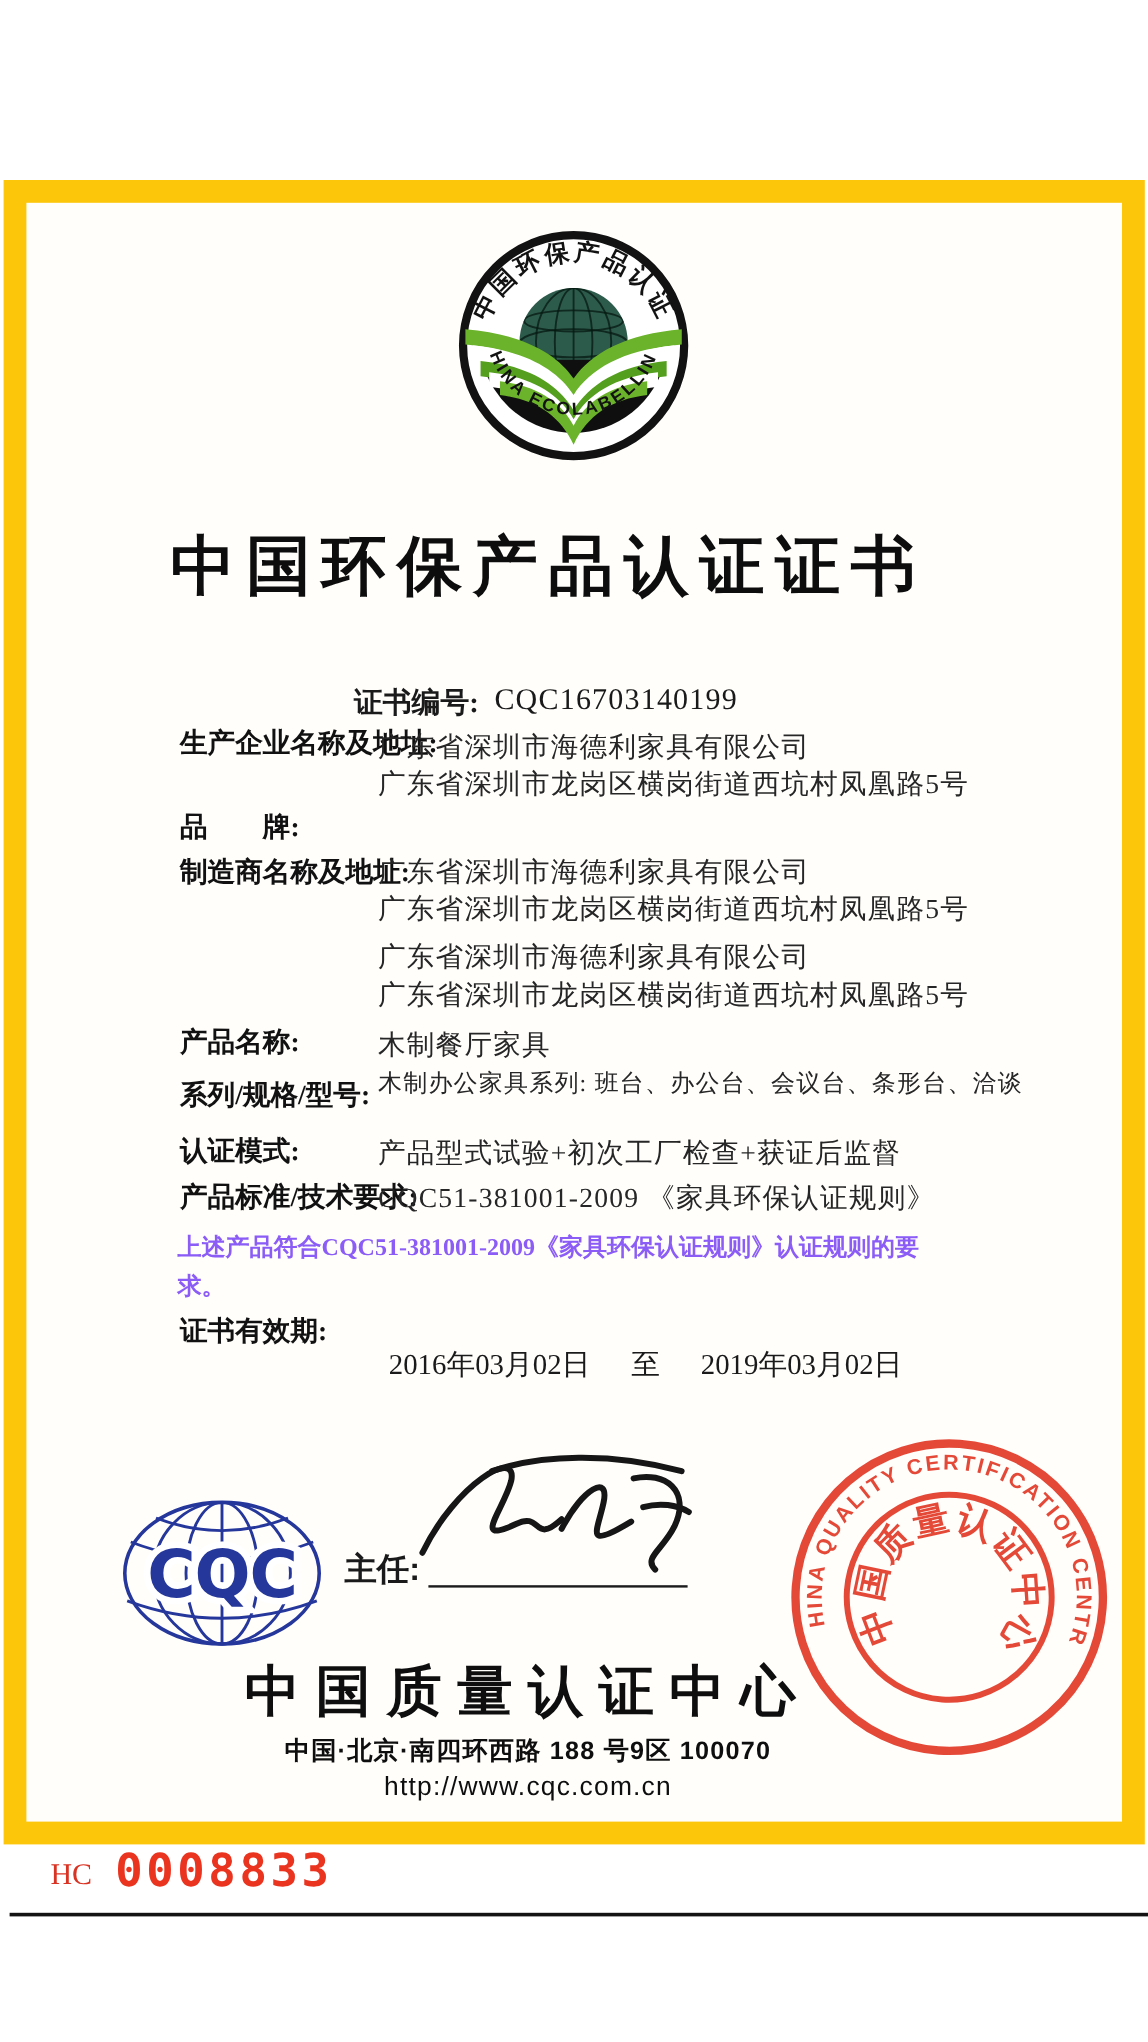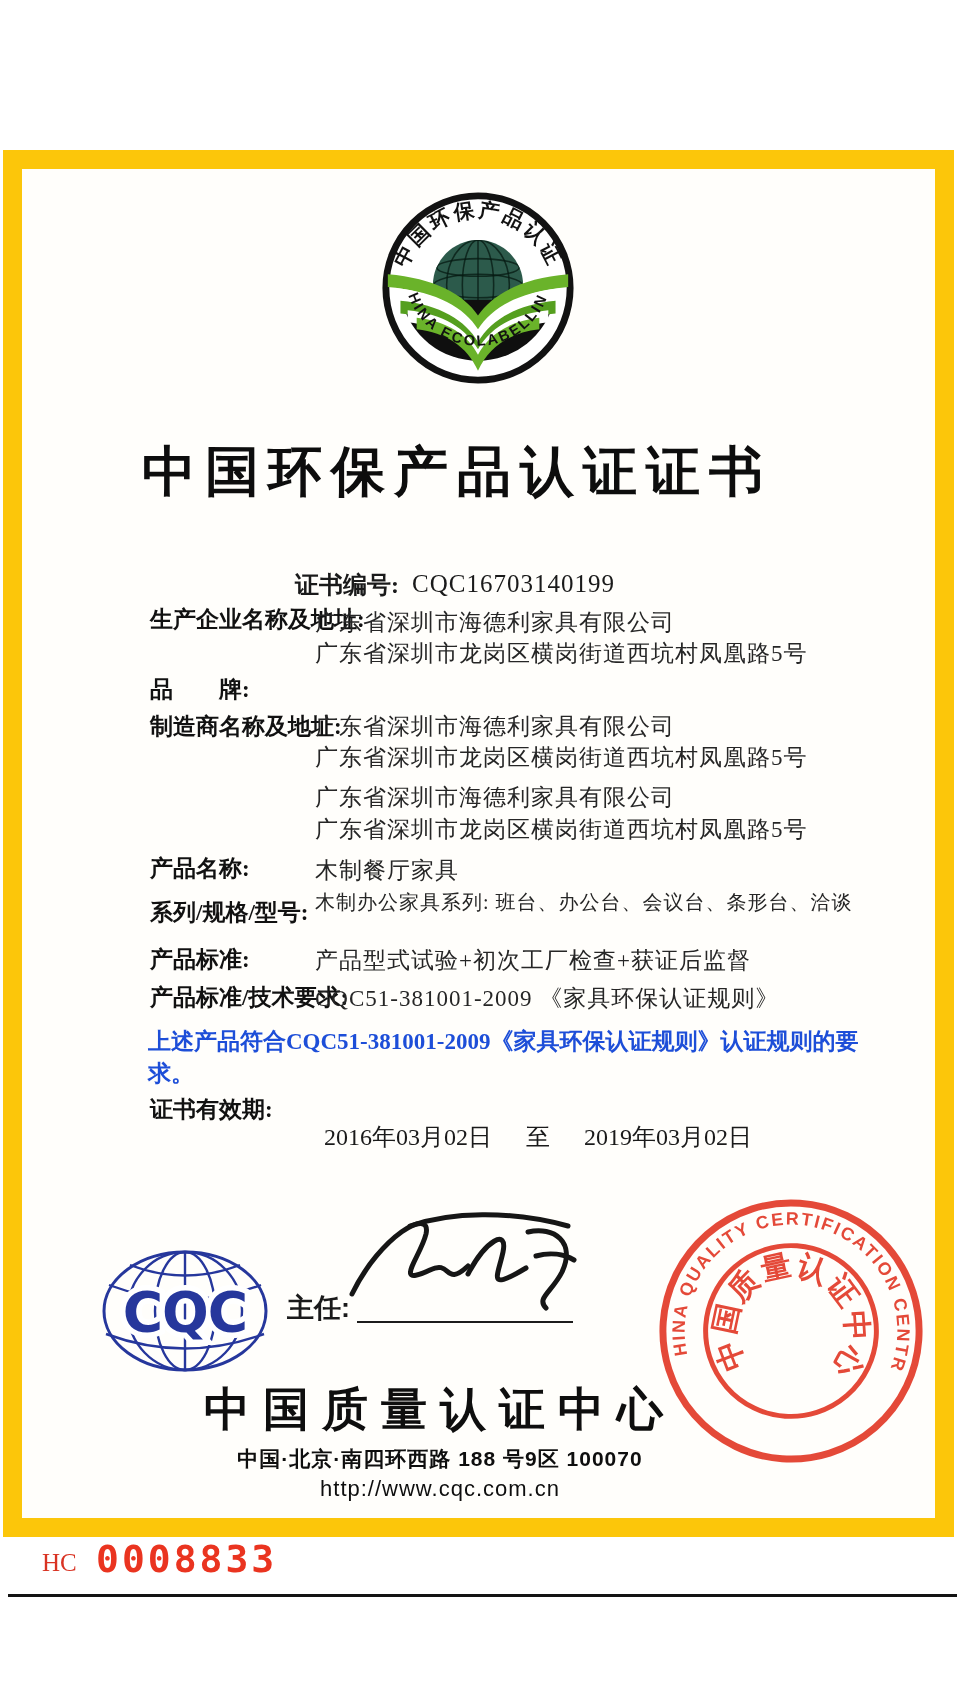--- a/index.html
+++ b/index.html
@@ -8,21 +8,21 @@
   .frame{position:absolute;left:3px;top:150px;width:913px;height:1349px;
          border:19px solid #fcc60a;background:#fffefb;}
   .title{position:absolute;top:436px;left:0;width:914px;text-align:center;
          font-family:"Liberation Sans",sans-serif;font-weight:700;font-size:54px;
          letter-spacing:9px;color:#0d0d0d;}
   .lbl{position:absolute;left:150px;font-weight:700;font-size:23px;color:#111;white-space:pre;}
   .val{position:absolute;left:315px;font-size:23px;color:#262626;white-space:pre;letter-spacing:1px;}
   .val-sm{font-size:20px;}
   .cert-lbl{position:absolute;left:295px;top:569px;font-weight:700;font-size:24px;white-space:pre;}
   .cert-val{position:absolute;left:412px;top:570px;font-size:25px;letter-spacing:1px;}
-  .para{position:absolute;left:148px;font-weight:700;font-size:23px;color:#1d4ed8;white-space:pre;}
+  .para{position:absolute;left:148px;font-weight:700;font-size:20px;color:#8b5cf6;white-space:pre;}
   .validity-val{position:absolute;left:300px;top:1094px;font-size:24px;white-space:pre;}
   .validity-val .gap1{margin:0 34px 0 0;font-family:Liberation Serif, serif;}
   .validity-val .gap2{margin-left:34px;}
   .director{position:absolute;left:287px;top:1290px;font-size:27px;font-weight:700;
             font-family:"Liberation Sans",sans-serif;}
   .sig-line{position:absolute;left:357px;top:1321px;width:216px;height:2px;background:#1c1c1c;}
   .issuer{position:absolute;top:1383px;left:0;width:880px;text-align:center;
           font-family:"Liberation Sans",sans-serif;color:#0e0e0e;}
   .issuer-name{font-size:46px;font-weight:700;letter-spacing:13px;line-height:1.15;}
   .issuer-addr{font-size:21px;font-weight:600;letter-spacing:1px;margin-top:9px;}
@@ -90,21 +90,21 @@
 
   <div class="val" style="top:782px;">广东省深圳市海德利家具有限公司</div>
   <div class="val" style="top:814px;">广东省深圳市龙岗区横岗街道西坑村凤凰路5号</div>
 
   <div class="lbl" style="top:853px;">产品名称:</div>
   <div class="val" style="top:855px;">木制餐厅家具</div>
 
   <div class="lbl" style="top:897px;">系列/规格/型号:</div>
   <div class="val val-sm" style="top:889px;">木制办公家具系列: 班台、办公台、会议台、条形台、洽谈</div>
 
-  <div class="lbl" style="top:944px;">产品标准:</div>
+  <div class="lbl" style="top:944px;">认证模式:</div>
   <div class="val" style="top:945px;">产品型式试验+初次工厂检查+获证后监督</div>
 
   <div class="lbl" style="top:982px;">产品标准/技术要求:</div>
   <div class="val" style="top:983px;">CQC51-381001-2009 《家具环保认证规则》</div>
 
   <div class="para" style="top:1026px;">上述产品符合CQC51-381001-2009《家具环保认证规则》认证规则的要</div>
   <div class="para" style="top:1058px;">求。</div>
 
   <div class="lbl" style="top:1094px;">证书有效期:</div>
   <div class="validity-val">

